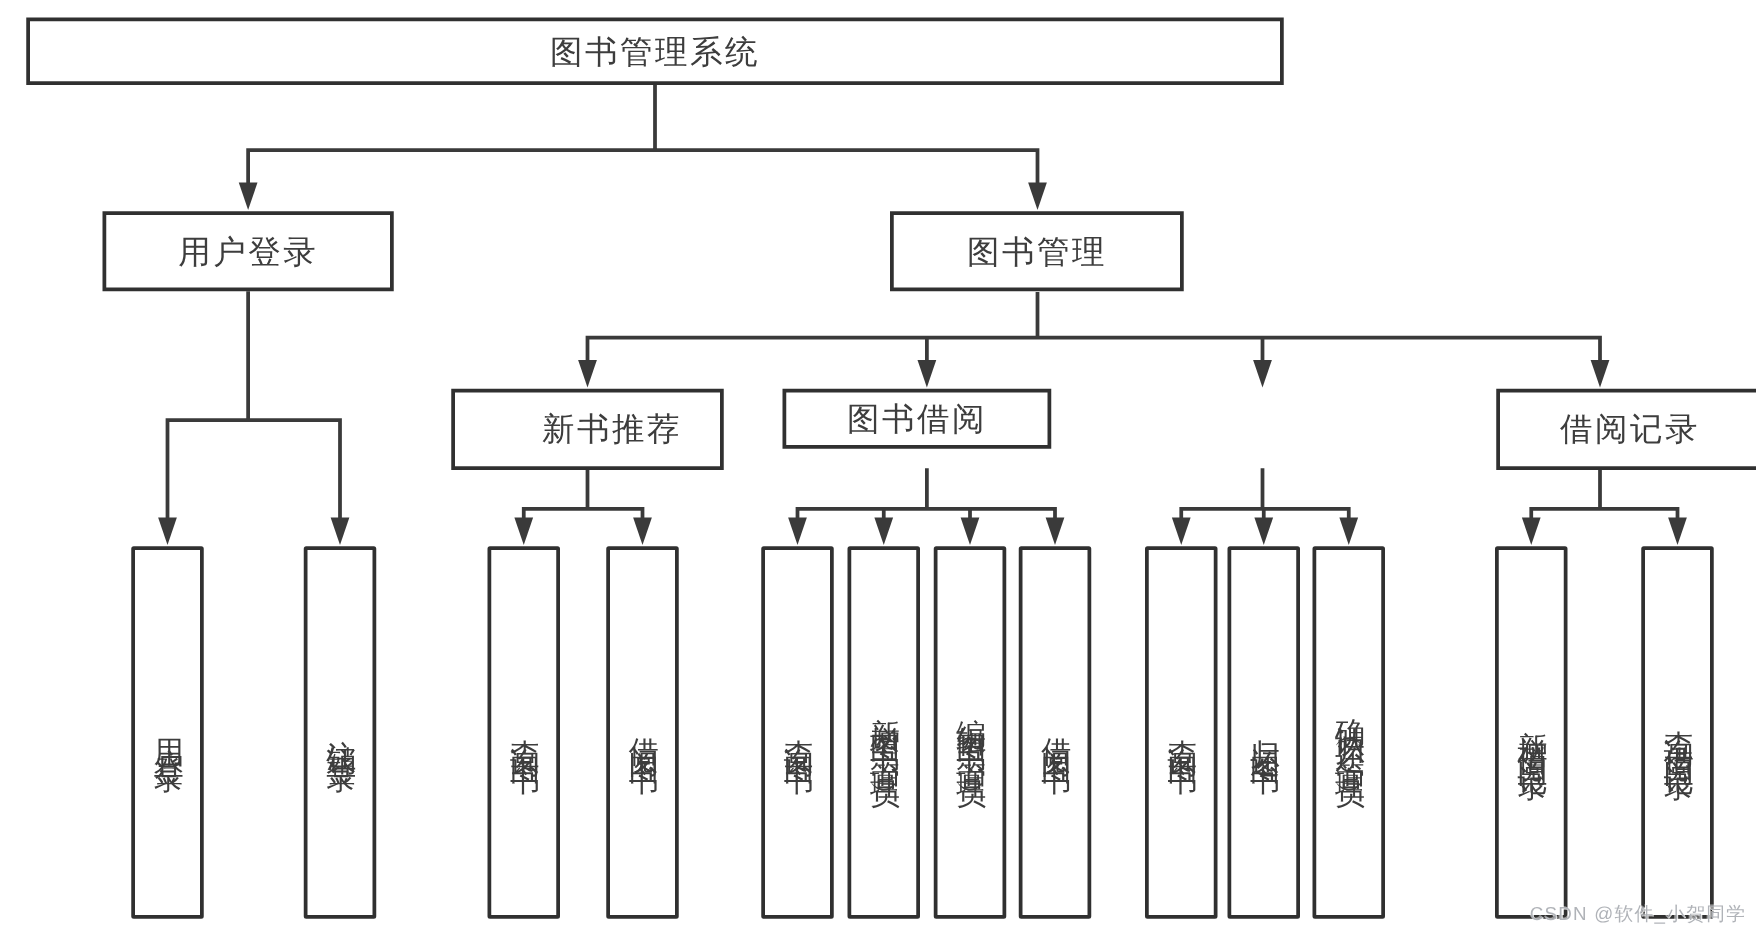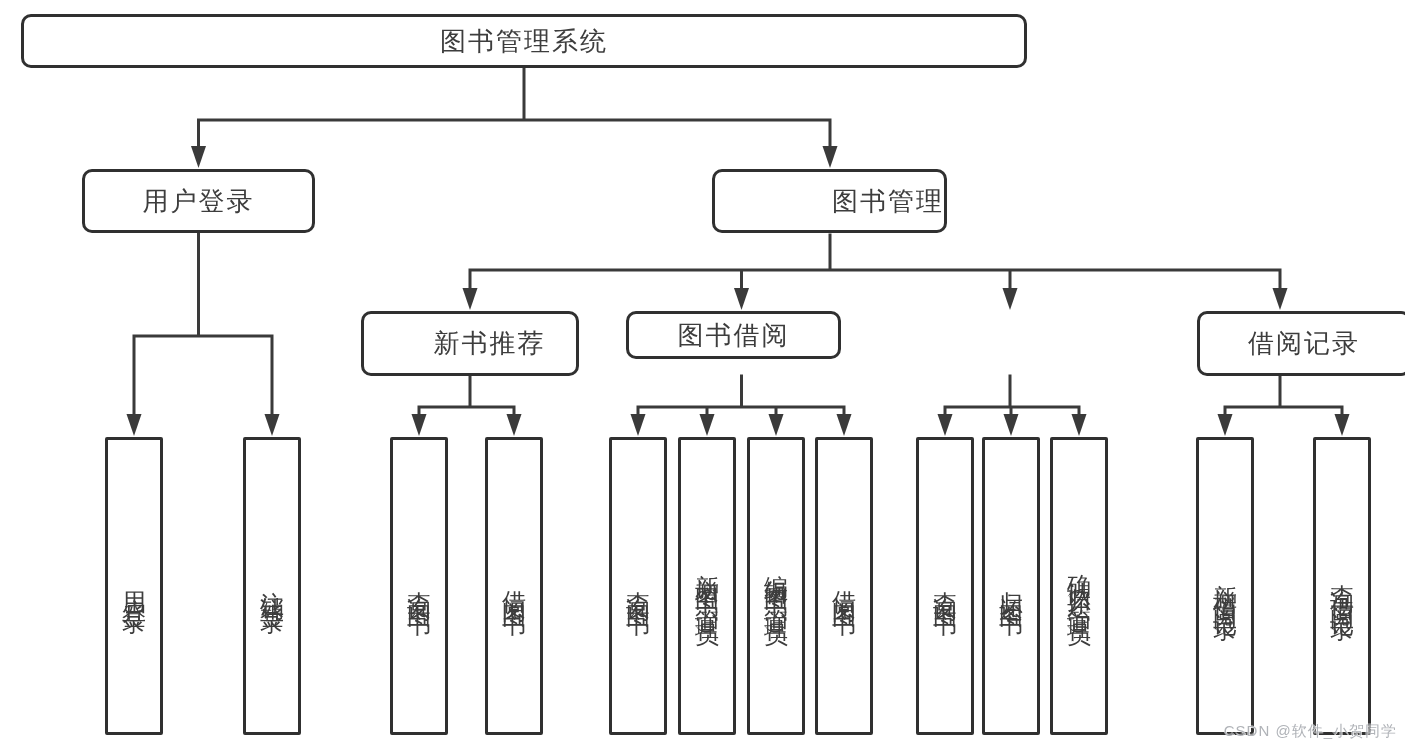--- a/index.html
+++ b/index.html
@@ -29,21 +29,21 @@
     stroke: var(--line);
     stroke-width: 3;
     fill: none;
     stroke-linecap: square;
   }
   .connector polygon.head { fill: var(--line); stroke: none; }
   .node {
     position: absolute;
     background: var(--fill);
     border: 3px solid var(--border);
-    border-radius: 10px;
+    border-radius: 0;
     display: flex;
     align-items: center;
     justify-content: center;
     color: var(--text);
     z-index: 2;
   }
   .node .hlabel {
     font-size: 26px;
     letter-spacing: 2px;
     white-space: nowrap;
@@ -122,21 +122,21 @@
     <polygon class="head" points="1334.5,414 1349.5,414 1342,436"></polygon>
   </svg>
 
   <div class="node" style="left:21px; top:14px; width:1006px; height:54px;">
     <span class="hlabel">图书管理系统</span>
   </div>
 
   <div class="node" style="left:82px; top:169px; width:233px; height:64px;">
     <span class="hlabel">用户登录</span>
   </div>
-  <div class="node" style="left:712px; top:169px; width:235px; height:64px;justify-content:flex-end;">
+  <div class="node" style="left:712px; top:169px; width:235px; height:64px;">
     <span class="hlabel">图书管理</span>
   </div>
 
   <div class="node" style="left:361px; top:311px; width:218px; height:65px;padding-left:39px;">
     <span class="hlabel">新书推荐</span>
   </div>
   <div class="node" style="left:626px; top:311px; width:215px; height:48px;">
     <span class="hlabel">图书借阅</span>
   </div>
   <div class="node" style="left:1173px; top:311px; width:214px; height:65px;margin-left:24px;">

